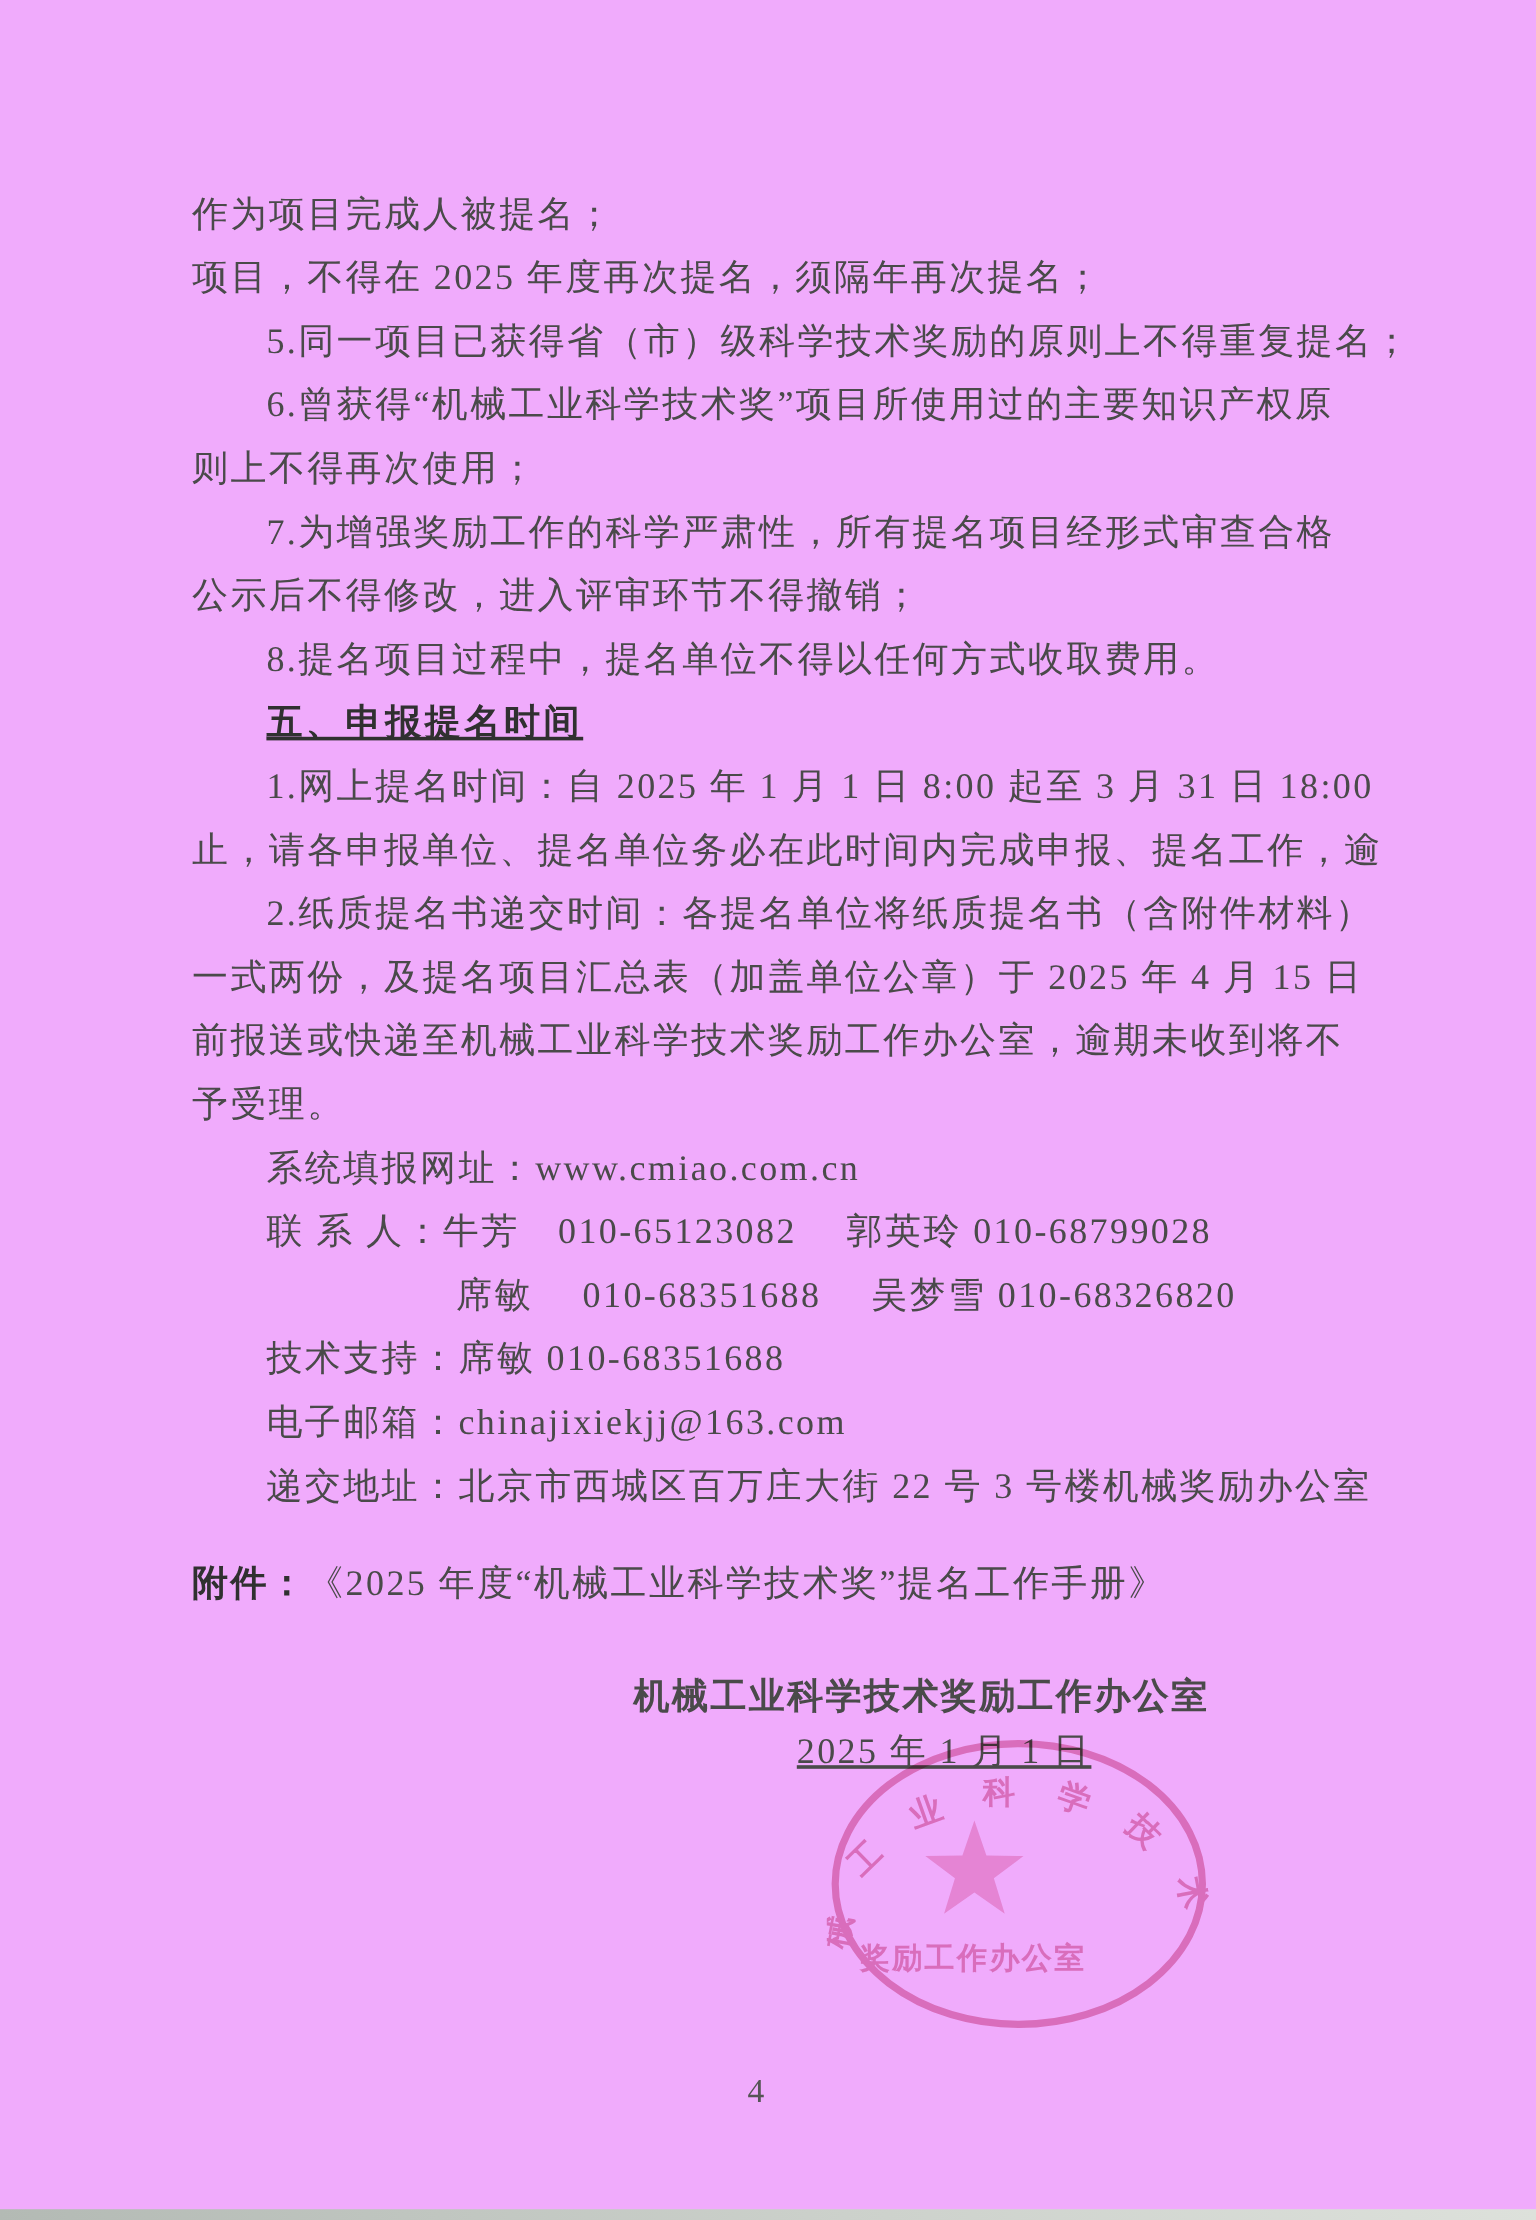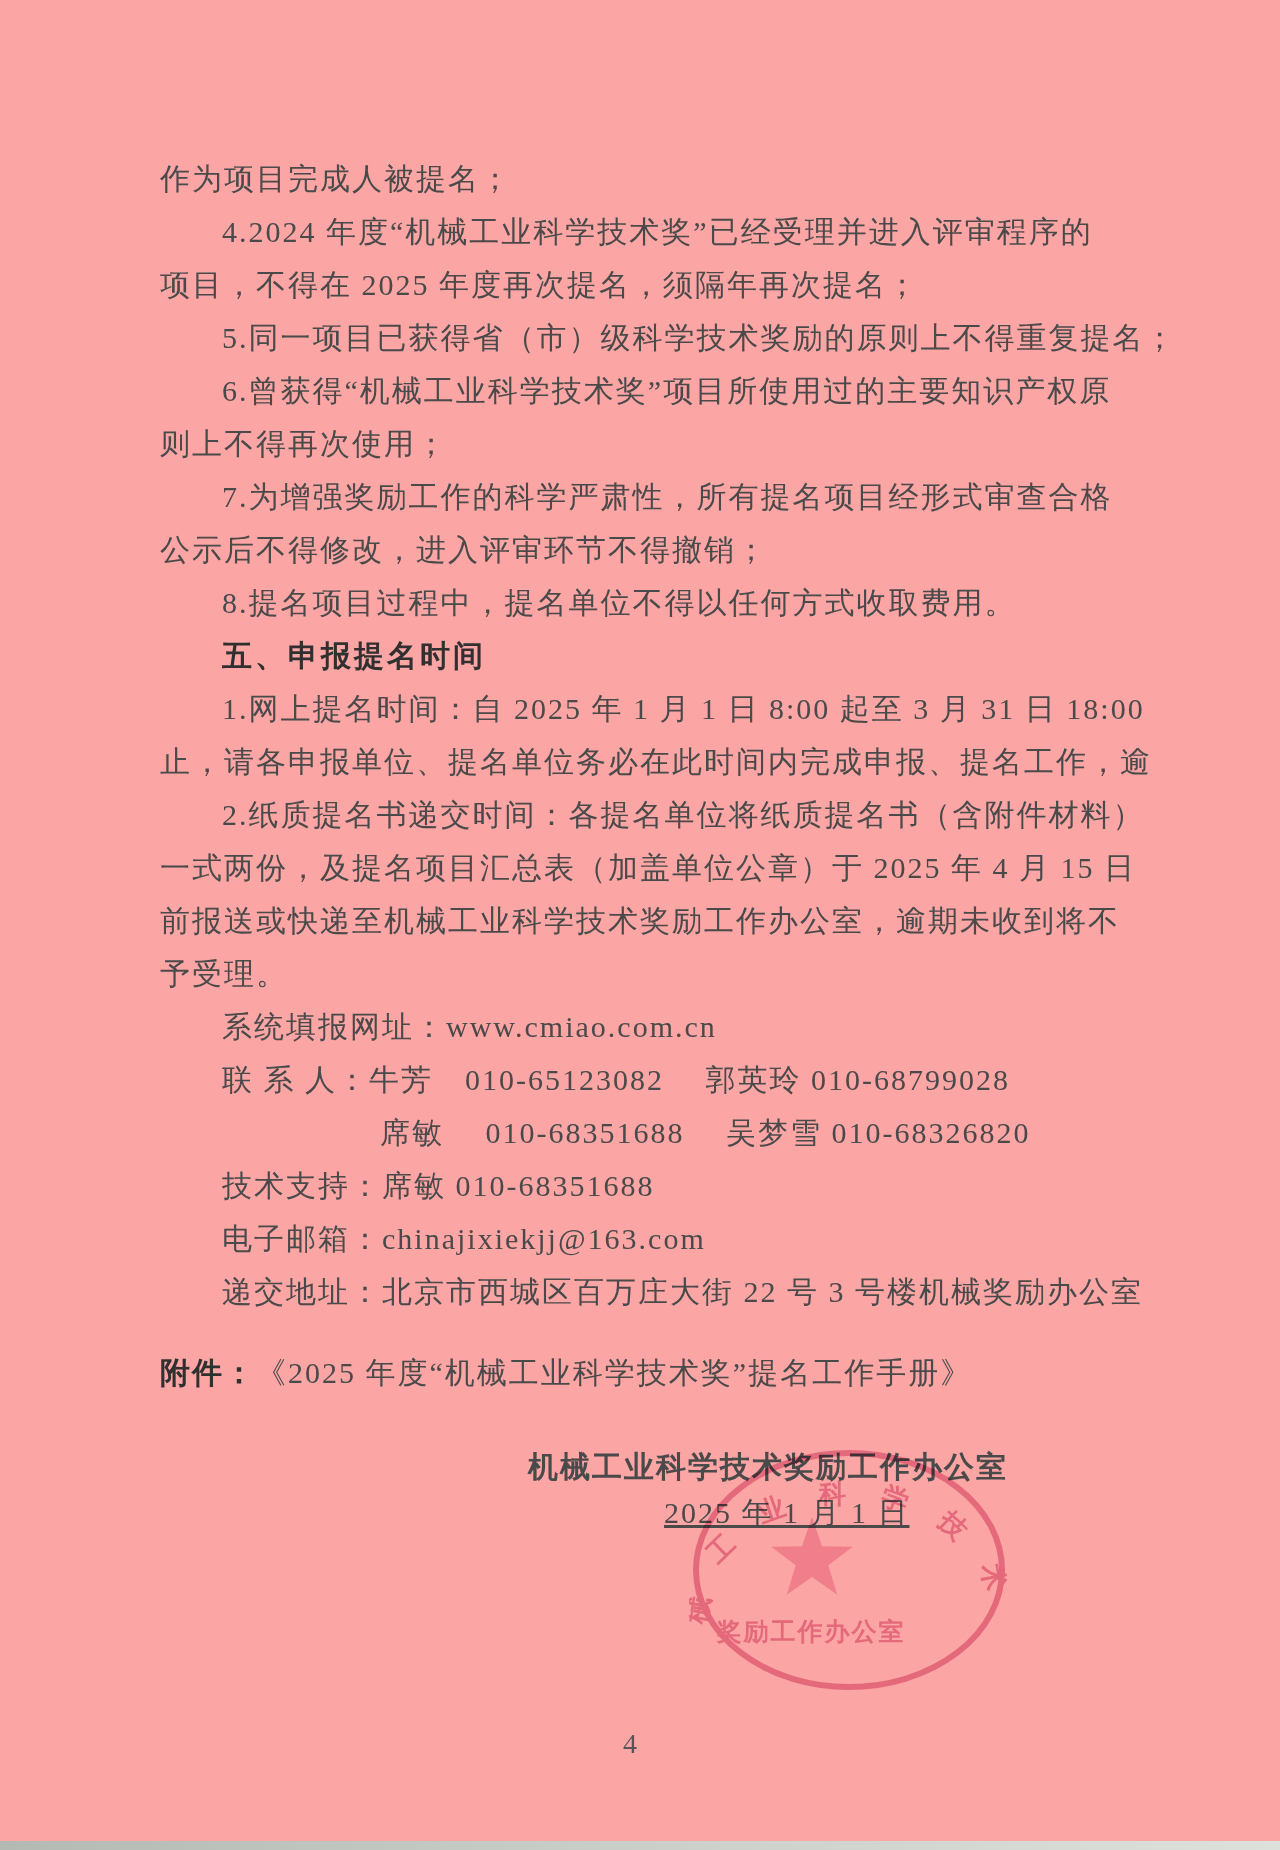--- a/index.html
+++ b/index.html
@@ -1,19 +1,19 @@
 <!DOCTYPE html>
 <html><head>
 <meta charset="utf-8">
 <style>
   html,body{margin:0;padding:0;background:#ffffff;}
   .page{
     position:relative;
     width:1280px;height:1850px;
-    background:#fca5a5;
+    background:#f0abfc;
     overflow:hidden;
     font-family:"Liberation Serif","DejaVu Serif",serif;
     color:#4a4a4a;
   }
   .content{
     position:absolute;
     left:160px;top:152px;
     width:990px;
   }
   .ln{
@@ -24,20 +24,21 @@
     white-space:nowrap;
     color:#4a4a4a;
   }
   .ind{padding-left:62px;}
   .ind2{padding-left:220px;}
   .hd{
     font-family:"Liberation Sans","DejaVu Sans",sans-serif;
     font-weight:700;
     color:#303030;
     letter-spacing:3px;
+    text-decoration:underline;
   }
   .hd-inline{
     font-family:Liberation Sans, sans-serif;
     font-weight:700;
     color:#303030;
     text-align:right;
   }
   .attach{margin-top:28px;}
   .sig{margin-top:41px;padding-left:368px;font-weight:bold;}
   .date{margin-top:-7px;padding-left:504px;text-decoration:underline;}
@@ -62,21 +63,20 @@
     background:linear-gradient(to right,#b3bab4,#ccd1cb 55%,#dde1db);
   }
 </style>
 </head>
 <body>
 
 <div class="page">
   <div class="content">
 
     <div class="ln">作为项目完成人被提名；</div>
-    <div class="ln ind">4.2024 年度“机械工业科学技术奖”已经受理并进入评审程序的</div>
     <div class="ln">项目，不得在 2025 年度再次提名，须隔年再次提名；</div>
     <div class="ln ind">5.同一项目已获得省（市）级科学技术奖励的原则上不得重复提名；</div>
     <div class="ln ind">6.曾获得“机械工业科学技术奖”项目所使用过的主要知识产权原</div>
     <div class="ln">则上不得再次使用；</div>
     <div class="ln ind">7.为增强奖励工作的科学严肃性，所有提名项目经形式审查合格</div>
     <div class="ln">公示后不得修改，进入评审环节不得撤销；</div>
     <div class="ln ind">8.提名项目过程中，提名单位不得以任何方式收取费用。</div>
 
     <div class="ln ind hd">五、申报提名时间</div>
 

